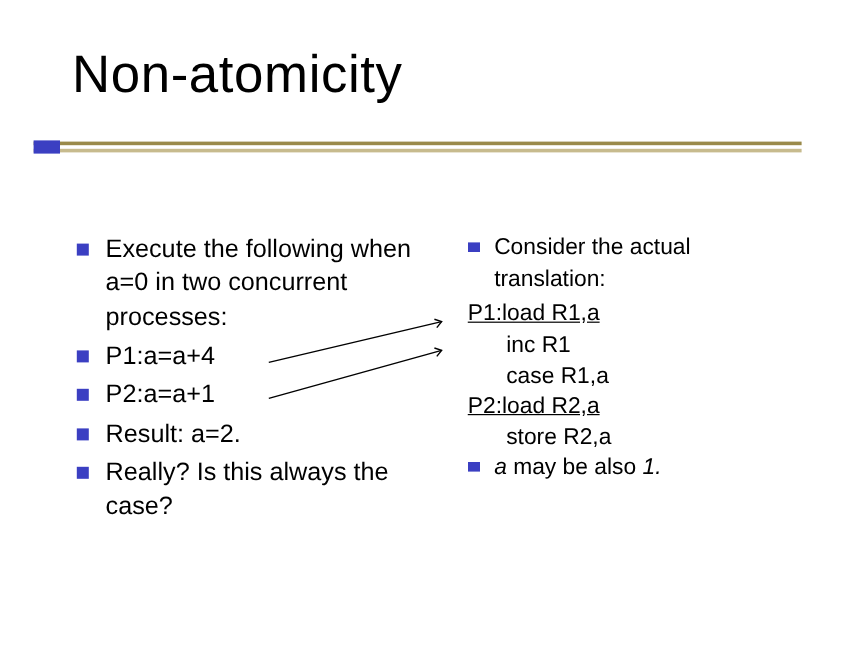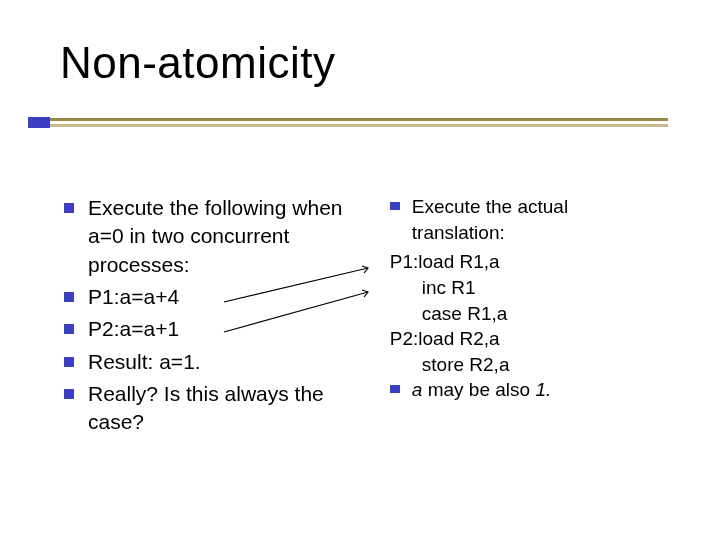--- a/index.html
+++ b/index.html
@@ -92,21 +92,21 @@
     font-size: 19px;
     line-height: 1.35;
   }
   .indent-r {
     padding-left: 0px;
   }
   .p-block .line {
     font-size: 19px;
     line-height: 1.35;
   }
-  .p-block .l1 { padding-left: 0px; }
+  .p-block .l1 { padding-left: 0px; text-decoration: underline; }
   .p-block .l2 { padding-left: 32px; }
   .ital { font-style: italic; }
 
   
   .arrow {
     position: absolute;
     stroke: #000;
     stroke-width: 1.2;
     fill: none;
     pointer-events: none;
@@ -137,32 +137,32 @@
       <div class="row">
         <div class="bul"></div>
         <div class="txt">P1:a=a+4</div>
       </div>
       <div class="row">
         <div class="bul"></div>
         <div class="txt">P2:a=a+1</div>
       </div>
       <div class="row">
         <div class="bul"></div>
-        <div class="txt">Result: a=1.</div>
+        <div class="txt">Result: a=2.</div>
       </div>
       <div class="row">
         <div class="bul"></div>
         <div class="txt">Really? Is this always the case?</div>
       </div>
     </div>
 
     <div class="col-right">
       <div class="row">
         <div class="bul sm"></div>
-        <div class="txt-r">Execute the actual translation:</div>
+        <div class="txt-r">Consider the actual translation:</div>
       </div>
 
       <div class="p-block indent-r">
         <div class="line l1"><span>P1:</span><span>load R1,a</span></div>
         <div class="line l2">inc R1</div>
         <div class="line l2">case R1,a</div>
       </div>
 
       <div class="p-block indent-r">
         <div class="line l1"><span>P2:</span><span>load R2,a</span></div>

